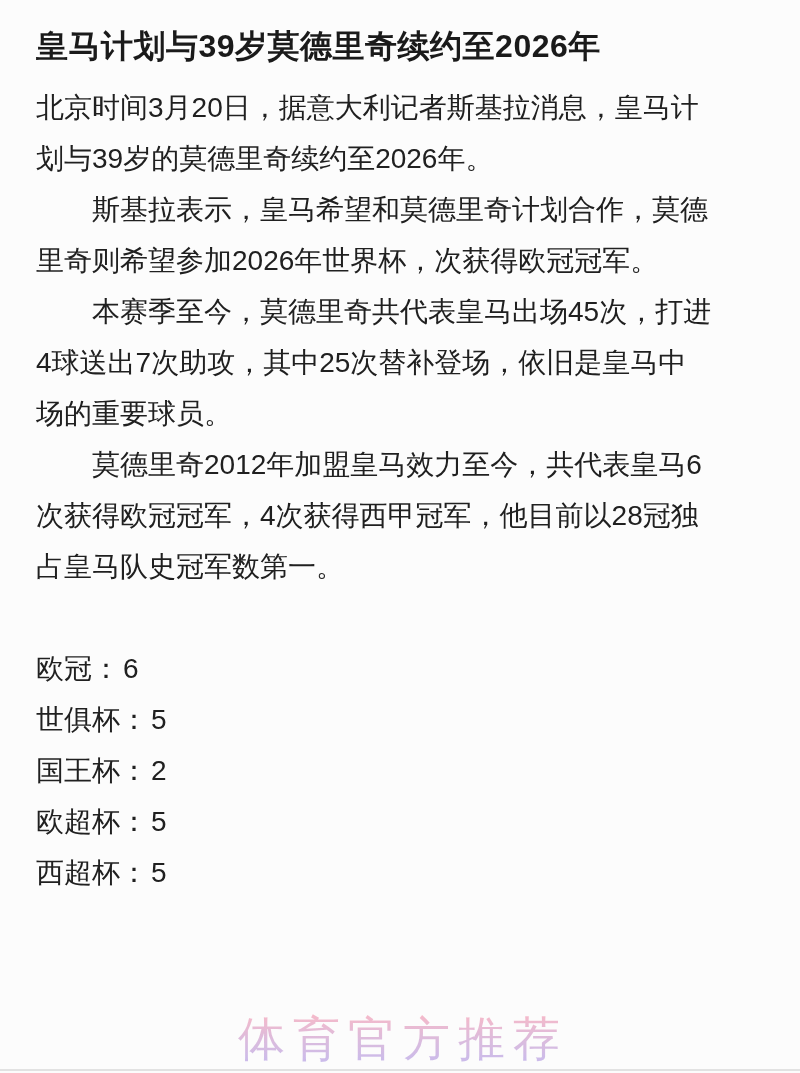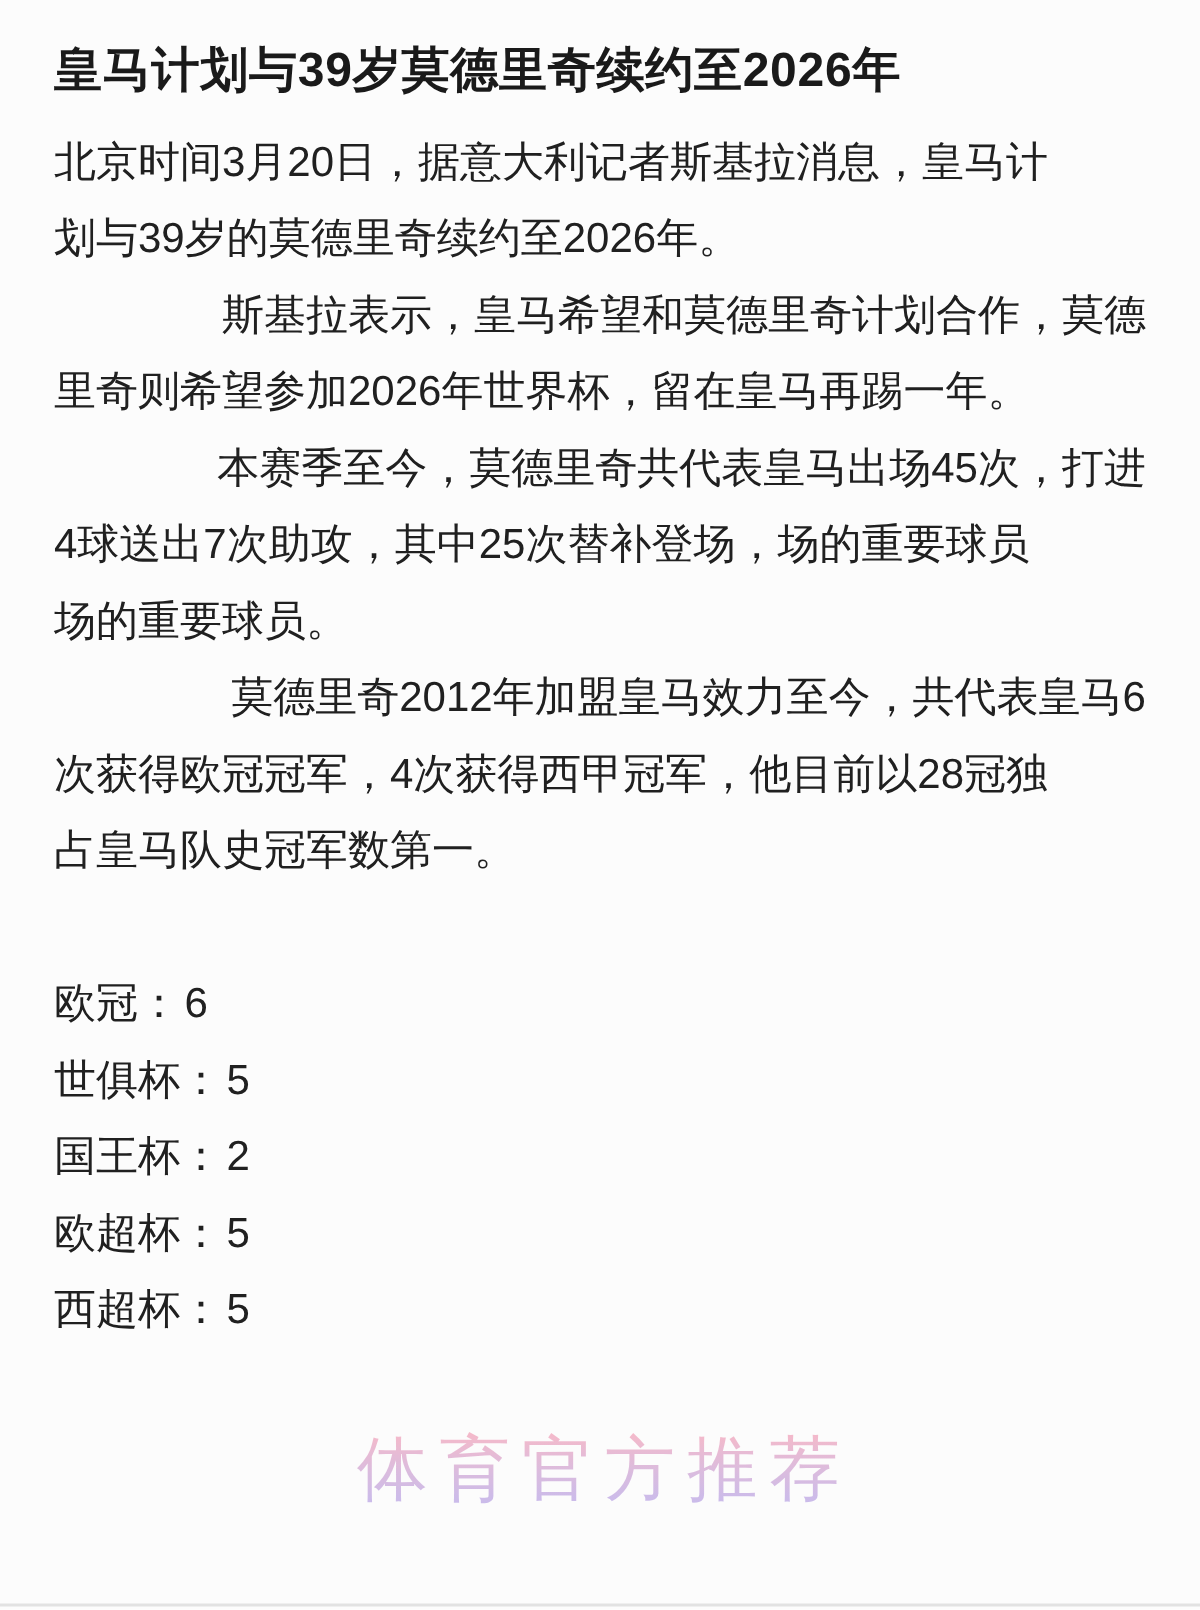--- a/index.html
+++ b/index.html
@@ -25,27 +25,27 @@
     margin-bottom: 16px;
     white-space: nowrap;
   }
   .line {
     font-size: 28px;
     line-height: 51px;
     height: 51px;
     color: #202020;
     white-space: nowrap;
   }
-  .indent { text-indent: 56px; text-align: right; }
+  .indent { text-indent: 56px; }
   .trophy-section { margin-top: 51px; }
   .trophy-count { margin-left: 3px; }
   .watermark {
     position: absolute;
     left: 238px;
-    top: 948px;
+    top: 1008px;
     font-family: "DejaVu Serif", "Liberation Serif", serif;
     font-size: 47px;
     font-weight: 400;
     letter-spacing: 8px;
     white-space: nowrap;
     background: linear-gradient(180deg, #f7b2c3 8%, #d9b6da 50%, #c2b5ec 92%);
     -webkit-background-clip: text;
     background-clip: text;
     color: transparent;
     opacity: 0.9;
@@ -65,24 +65,24 @@
 <div class="page">
 
   <h1 class="title">皇马计划与39岁莫德里奇续约至2026年</h1>
 
   <div>
 
     <div class="line">北京时间3月20日，据意大利记者斯基拉消息，皇马计</div>
     <div class="line">划与39岁的莫德里奇续约至2026年。</div>
 
     <div class="line indent">斯基拉表示，皇马希望和莫德里奇计划合作，莫德</div>
-    <div class="line">里奇则希望参加2026年世界杯，留在皇马再踢一年。</div>
+    <div class="line">里奇则希望参加2026年世界杯，次获得欧冠冠军。</div>
 
     <div class="line indent">本赛季至今，莫德里奇共代表皇马出场45次，打进</div>
-    <div class="line">4球送出7次助攻，其中25次替补登场，场的重要球员</div>
+    <div class="line">4球送出7次助攻，其中25次替补登场，依旧是皇马中</div>
     <div class="line">场的重要球员。</div>
 
     <div class="line indent">莫德里奇2012年加盟皇马效力至今，共代表皇马6</div>
     <div class="line">次获得欧冠冠军，4次获得西甲冠军，他目前以28冠独</div>
     <div class="line">占皇马队史冠军数第一。</div>
   </div>
 
   <div class="trophy-section">
 
     <div class="line"><span>欧冠</span><span>：</span><span class="trophy-count">6</span></div>

